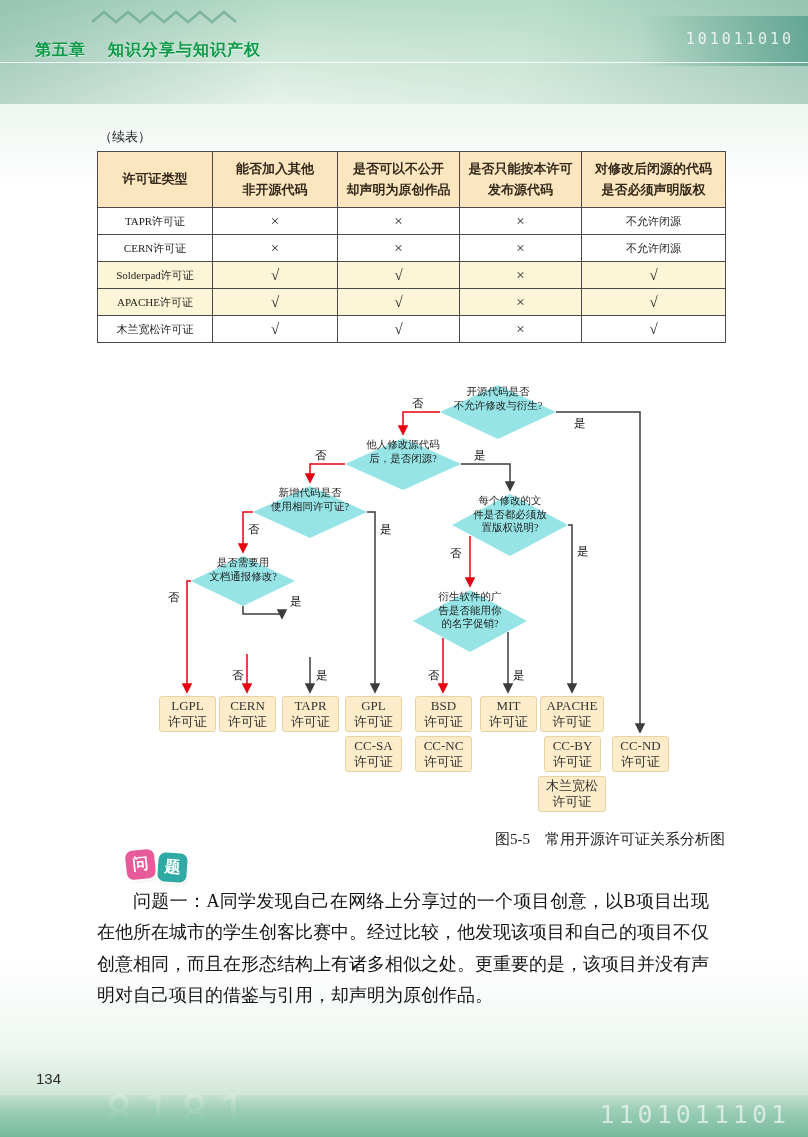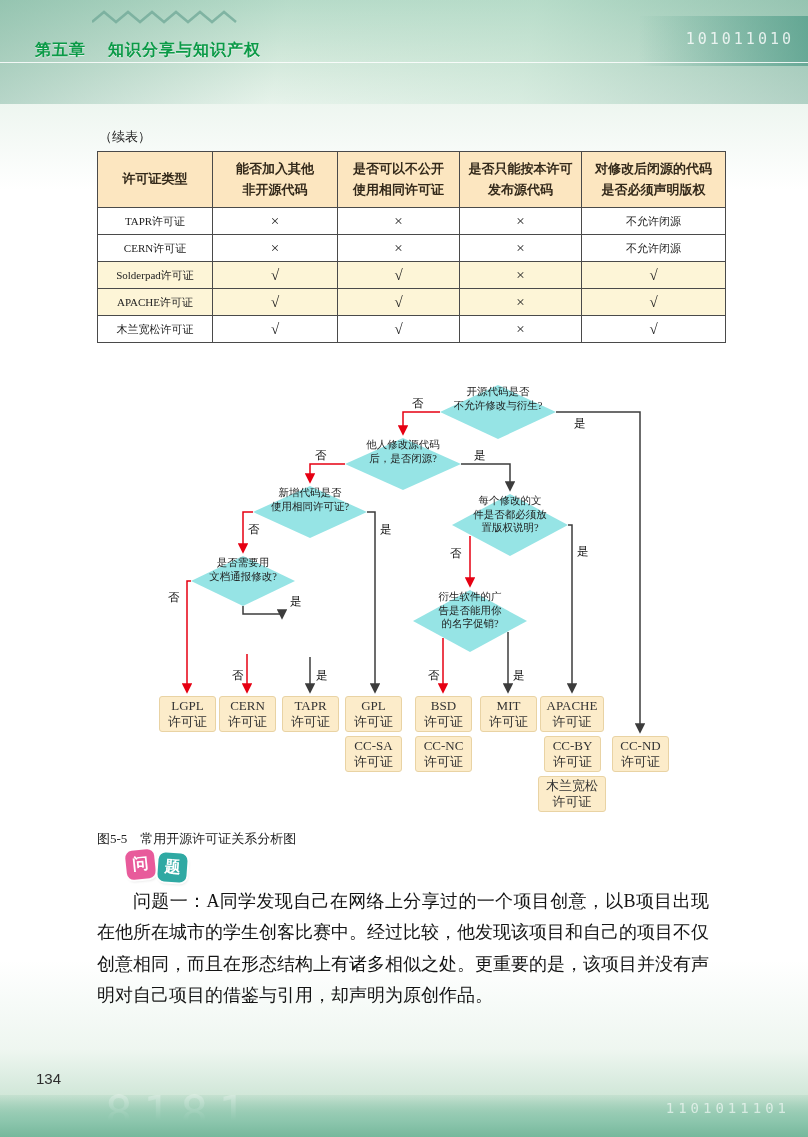--- a/index.html
+++ b/index.html
@@ -18,21 +18,21 @@
   .zigzag{position:absolute;left:92px;top:8px;opacity:.75;}
   .header-rule{position:absolute;left:0;top:62px;width:808px;height:1px;background:rgba(255,255,255,.85);}
   .chapter{position:absolute;left:35px;top:40px;font-size:16px;font-weight:bold;color:#0b9a47;
     letter-spacing:1px;text-shadow:0 1px 0 rgba(255,255,255,.6);font-family:"Liberation Sans","DejaVu Sans",sans-serif;}
   .chapter .sp{margin-left:22px;}
   .bottom-strip{position:absolute;left:0;bottom:0;width:808px;height:42px;
     background:linear-gradient(180deg,rgba(150,200,175,.2),#8ec7ae 60%,#76b89c);}
   .big-ghost-digits{position:absolute;left:105px;top:1086px;font-family:"DejaVu Sans Mono",monospace;
     font-size:46px;letter-spacing:10px;color:rgba(255,255,255,.42);}
   .bottom-right-digits{position:absolute;right:18px;top:1100px;font-family:"DejaVu Sans Mono",monospace;
-    font-size:14px;letter-spacing:4px;color:rgba(255,255,255,.6);}
+    font-size:25px;letter-spacing:4px;color:rgba(255,255,255,.6);}
   .page-number{position:absolute;left:36px;top:1070px;font-size:15px;font-weight:500;color:#2e2e2e;
     font-family:"Liberation Sans","DejaVu Sans",sans-serif;}
   
   .cont-label{position:absolute;left:99px;top:128px;font-size:13px;color:#222;}
   table.lic-table{position:absolute;left:97px;top:151px;border-collapse:collapse;table-layout:fixed;
     background:#fff;}
   .lic-table th,.lic-table td{border:1px solid #4a4a4a;text-align:center;vertical-align:middle;
     padding:0 2px;box-sizing:border-box;}
   .lic-table th{height:56px;background:#fce6c0;font-size:13px;font-weight:600;color:#33291a;
     white-space:pre-line;line-height:1.55;}
@@ -44,21 +44,21 @@
   .flow svg.wires{position:absolute;left:0;top:0;}
   .dm{position:absolute;display:flex;align-items:flex-start;justify-content:center;}
   .dm::before{content:"";position:absolute;inset:0;background:#96e4e5;
     clip-path:polygon(50% 0,100% 50%,50% 100%,0 50%);}
   .dm .dtext{position:relative;font-size:10.5px;line-height:1.3;text-align:center;
     white-space:pre-line;color:#1d1d1d;}
   .lic{position:absolute;height:36px;display:flex;align-items:center;justify-content:center;
     background:#fcecca;border:1px solid #e9d3a4;border-radius:3px;font-size:13px;line-height:1.25;
     white-space:pre-line;text-align:center;color:#333;box-sizing:border-box;}
   .lbl{position:absolute;font-size:11.5px;color:#111;}
-  .caption{position:absolute;left:97px;top:830px;width:628px;text-align:left;font-size:13px;color:#222;}
+  .caption{position:absolute;left:97px;top:830px;width:628px;text-align:right;font-size:15px;color:#222;}
   
   .badges{position:absolute;left:126px;top:848px;width:80px;height:40px;}
   .badge{position:absolute;width:29px;height:29px;border-radius:7px;display:flex;align-items:center;
     justify-content:center;color:#fff;font-weight:bold;font-size:16px;
     box-shadow:0 0 0 2px rgba(255,255,255,.9),1px 2px 3px rgba(0,0,0,.15);
     font-family:"Liberation Sans","DejaVu Sans",sans-serif;}
   .badge.q{left:0;top:2px;background:#e85b9b;transform:rotate(-6deg);}
   .badge.t{left:32px;top:5px;background:#2fa9a3;transform:rotate(4deg);}
   .paras{position:absolute;left:97px;top:886px;width:620px;}
   .paras p{margin:0 8px 4px 0;font-size:18px;line-height:1.74;text-indent:2em;text-align:justify;color:#141414;}
@@ -89,21 +89,21 @@
         <col style="width:122px">
         <col style="width:122px">
         <col style="width:144px">
     </colgroup>
     <thead>
       <tr>
         <th>许可证类型</th>
         <th>能否加入其他
 非开源代码</th>
         <th>是否可以不公开
-使用相同许可证</th>
+却声明为原创作品</th>
         <th>是否只能按本许可
 发布源代码</th>
         <th>对修改后闭源的代码
 是否必须声明版权</th>
       </tr>
     </thead>
     <tbody>
       <tr>
         <td>TAPR许可证</td>
         <td class="sym">×</td>

